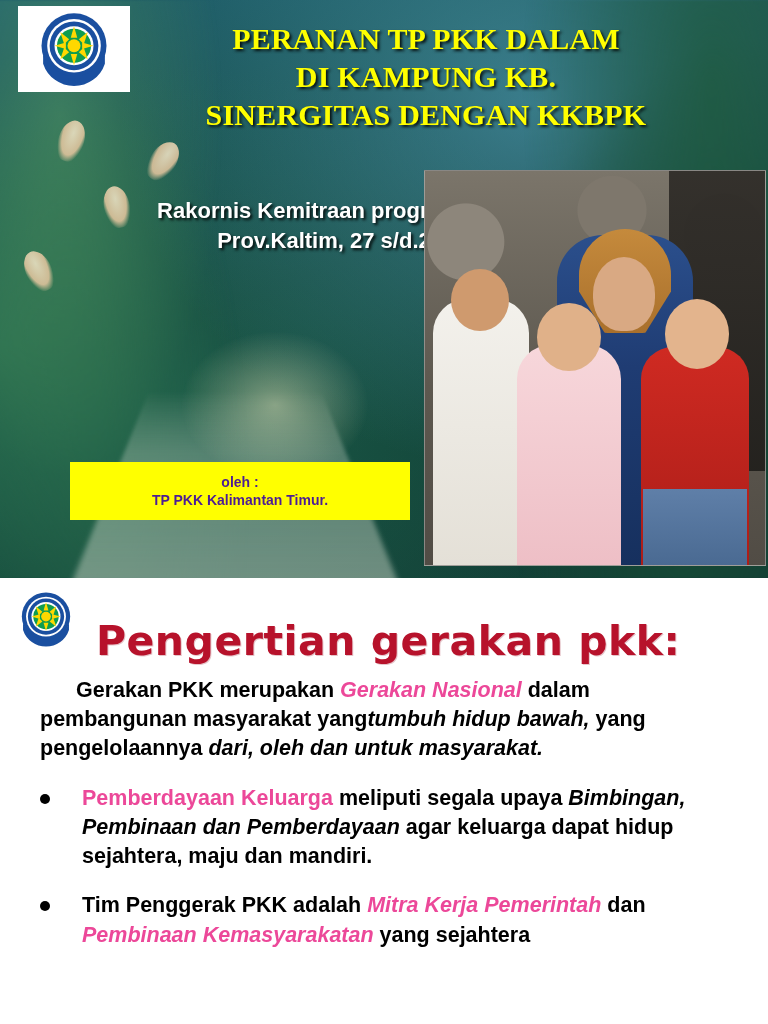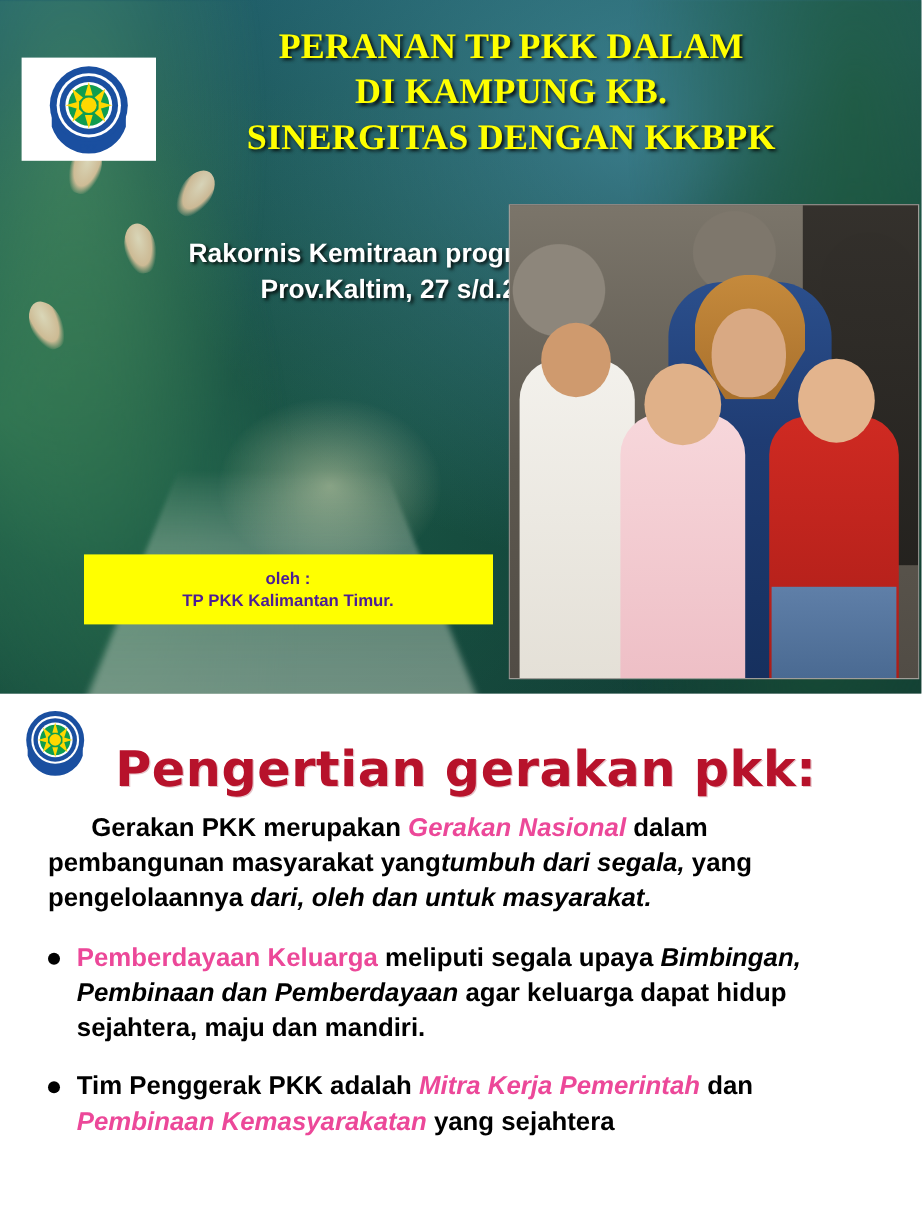--- a/index.html
+++ b/index.html
@@ -59,21 +59,21 @@
     border-radius: 50% 50% 45% 45%;
     transform: rotate(18deg);
     opacity: .85;
   }
 
   .logo-box {
     position: absolute;
     left: 18px; top: 6px;
     width: 112px; height: 86px;
     background: #ffffff;
-    display: flex; align-items: center; justify-content: center; margin-top: 42px;
+    display: flex; align-items: center; justify-content: center;
   }
   .pkk-logo { display:block; }
 
   .s1-title {
     position: absolute;
     left: 96px; top: 20px;
     width: 660px;
     text-align: center;
     color: #ffff00;
     font-weight: bold;
@@ -220,21 +220,21 @@
     font-weight: bold;
     font-size: 21.5px;
     line-height: 1.36;
   }
   .para { margin: 0 0 20px 0; }
   .para.indent { text-indent: 36px; }
   .it { font-style: italic; }
   .red { color: #ec4899; }
   .bullet-row {
     display: flex;
-    gap: 14px;
+    gap: 32px;
     margin: 0 0 20px 0;
   }
   .bullet-dot {
     flex: 0 0 auto;
     width: 10px; height: 10px;
     background: #000;
     border-radius: 50%;
     margin-top: 10px;
   }
   .bullet-text { flex: 1 1 auto; }
@@ -330,21 +330,21 @@
         <path d="M33 61 L44 52 L38 46 Z"></path>
       </g>
       <path d="M12 54 A40 40 0 0 0 88 54 L88 66 A40 40 0 0 1 12 66 Z" fill="#1a4fa0"></path>
     </svg>
   </div>
 
   <h1 class="s2-heading">Pengertian gerakan pkk:</h1>
 
   <div class="s2-body">
 
-    <p class="para indent"><span>Gerakan PKK merupakan </span><span class="red it">Gerakan Nasional</span><span> dalam pembangunan  masyarakat yang</span><span class="it">tumbuh dari segala,</span><span> yang pengelolaannya </span><span class="it">dari, oleh dan untuk masyarakat.</span></p>
+    <p class="para indent"><span>Gerakan PKK merupakan </span><span class="red it">Gerakan Nasional</span><span> dalam pembangunan  masyarakat yang</span><span class="it">tumbuh hidup bawah,</span><span> yang pengelolaannya </span><span class="it">dari, oleh dan untuk masyarakat.</span></p>
 
     <div class="bullet-row">
       <span class="bullet-dot"></span>
       <span class="bullet-text"><span class="red">Pemberdayaan Keluarga</span><span> meliputi segala upaya </span><span class="it">Bimbingan, Pembinaan dan Pemberdayaan</span><span> agar keluarga dapat hidup sejahtera, maju dan mandiri.</span></span>
     </div>
 
     <div class="bullet-row">
       <span class="bullet-dot"></span>
       <span class="bullet-text"><span>Tim Penggerak PKK adalah </span><span class="red it">Mitra Kerja Pemerintah</span><span> dan </span><span class="red it">Pembinaan Kemasyarakatan</span><span> yang sejahtera</span></span>
     </div>

